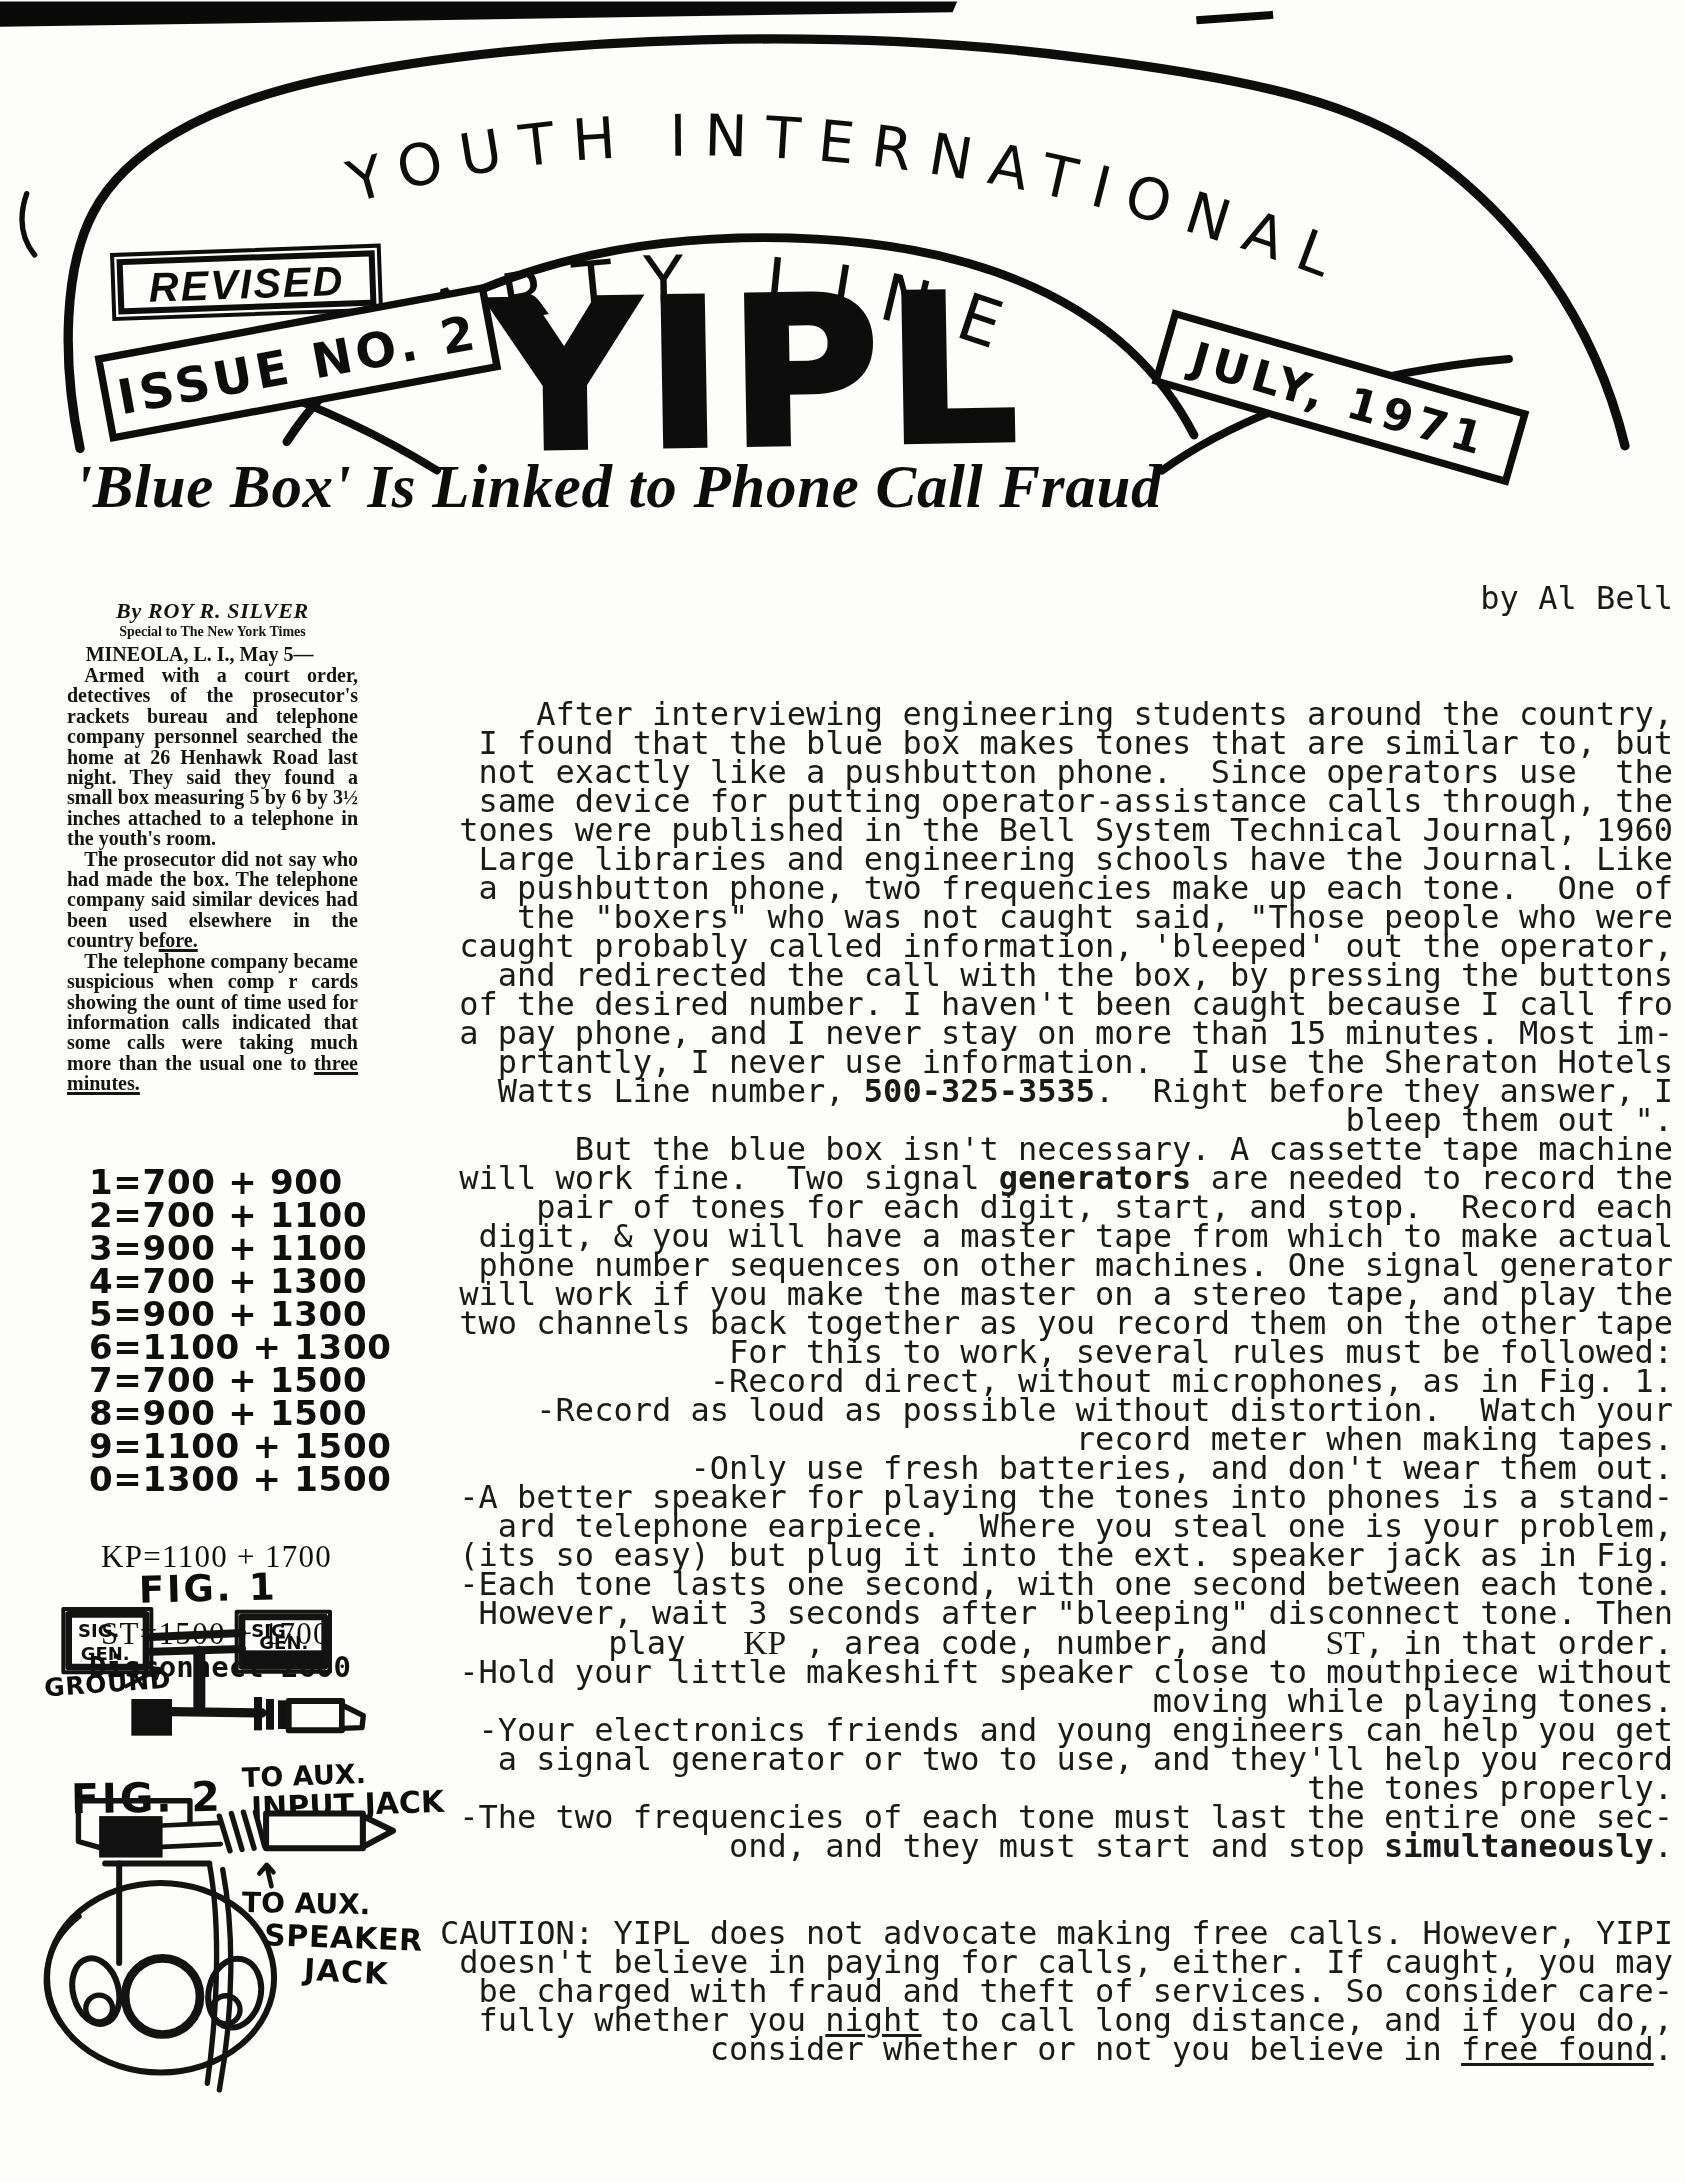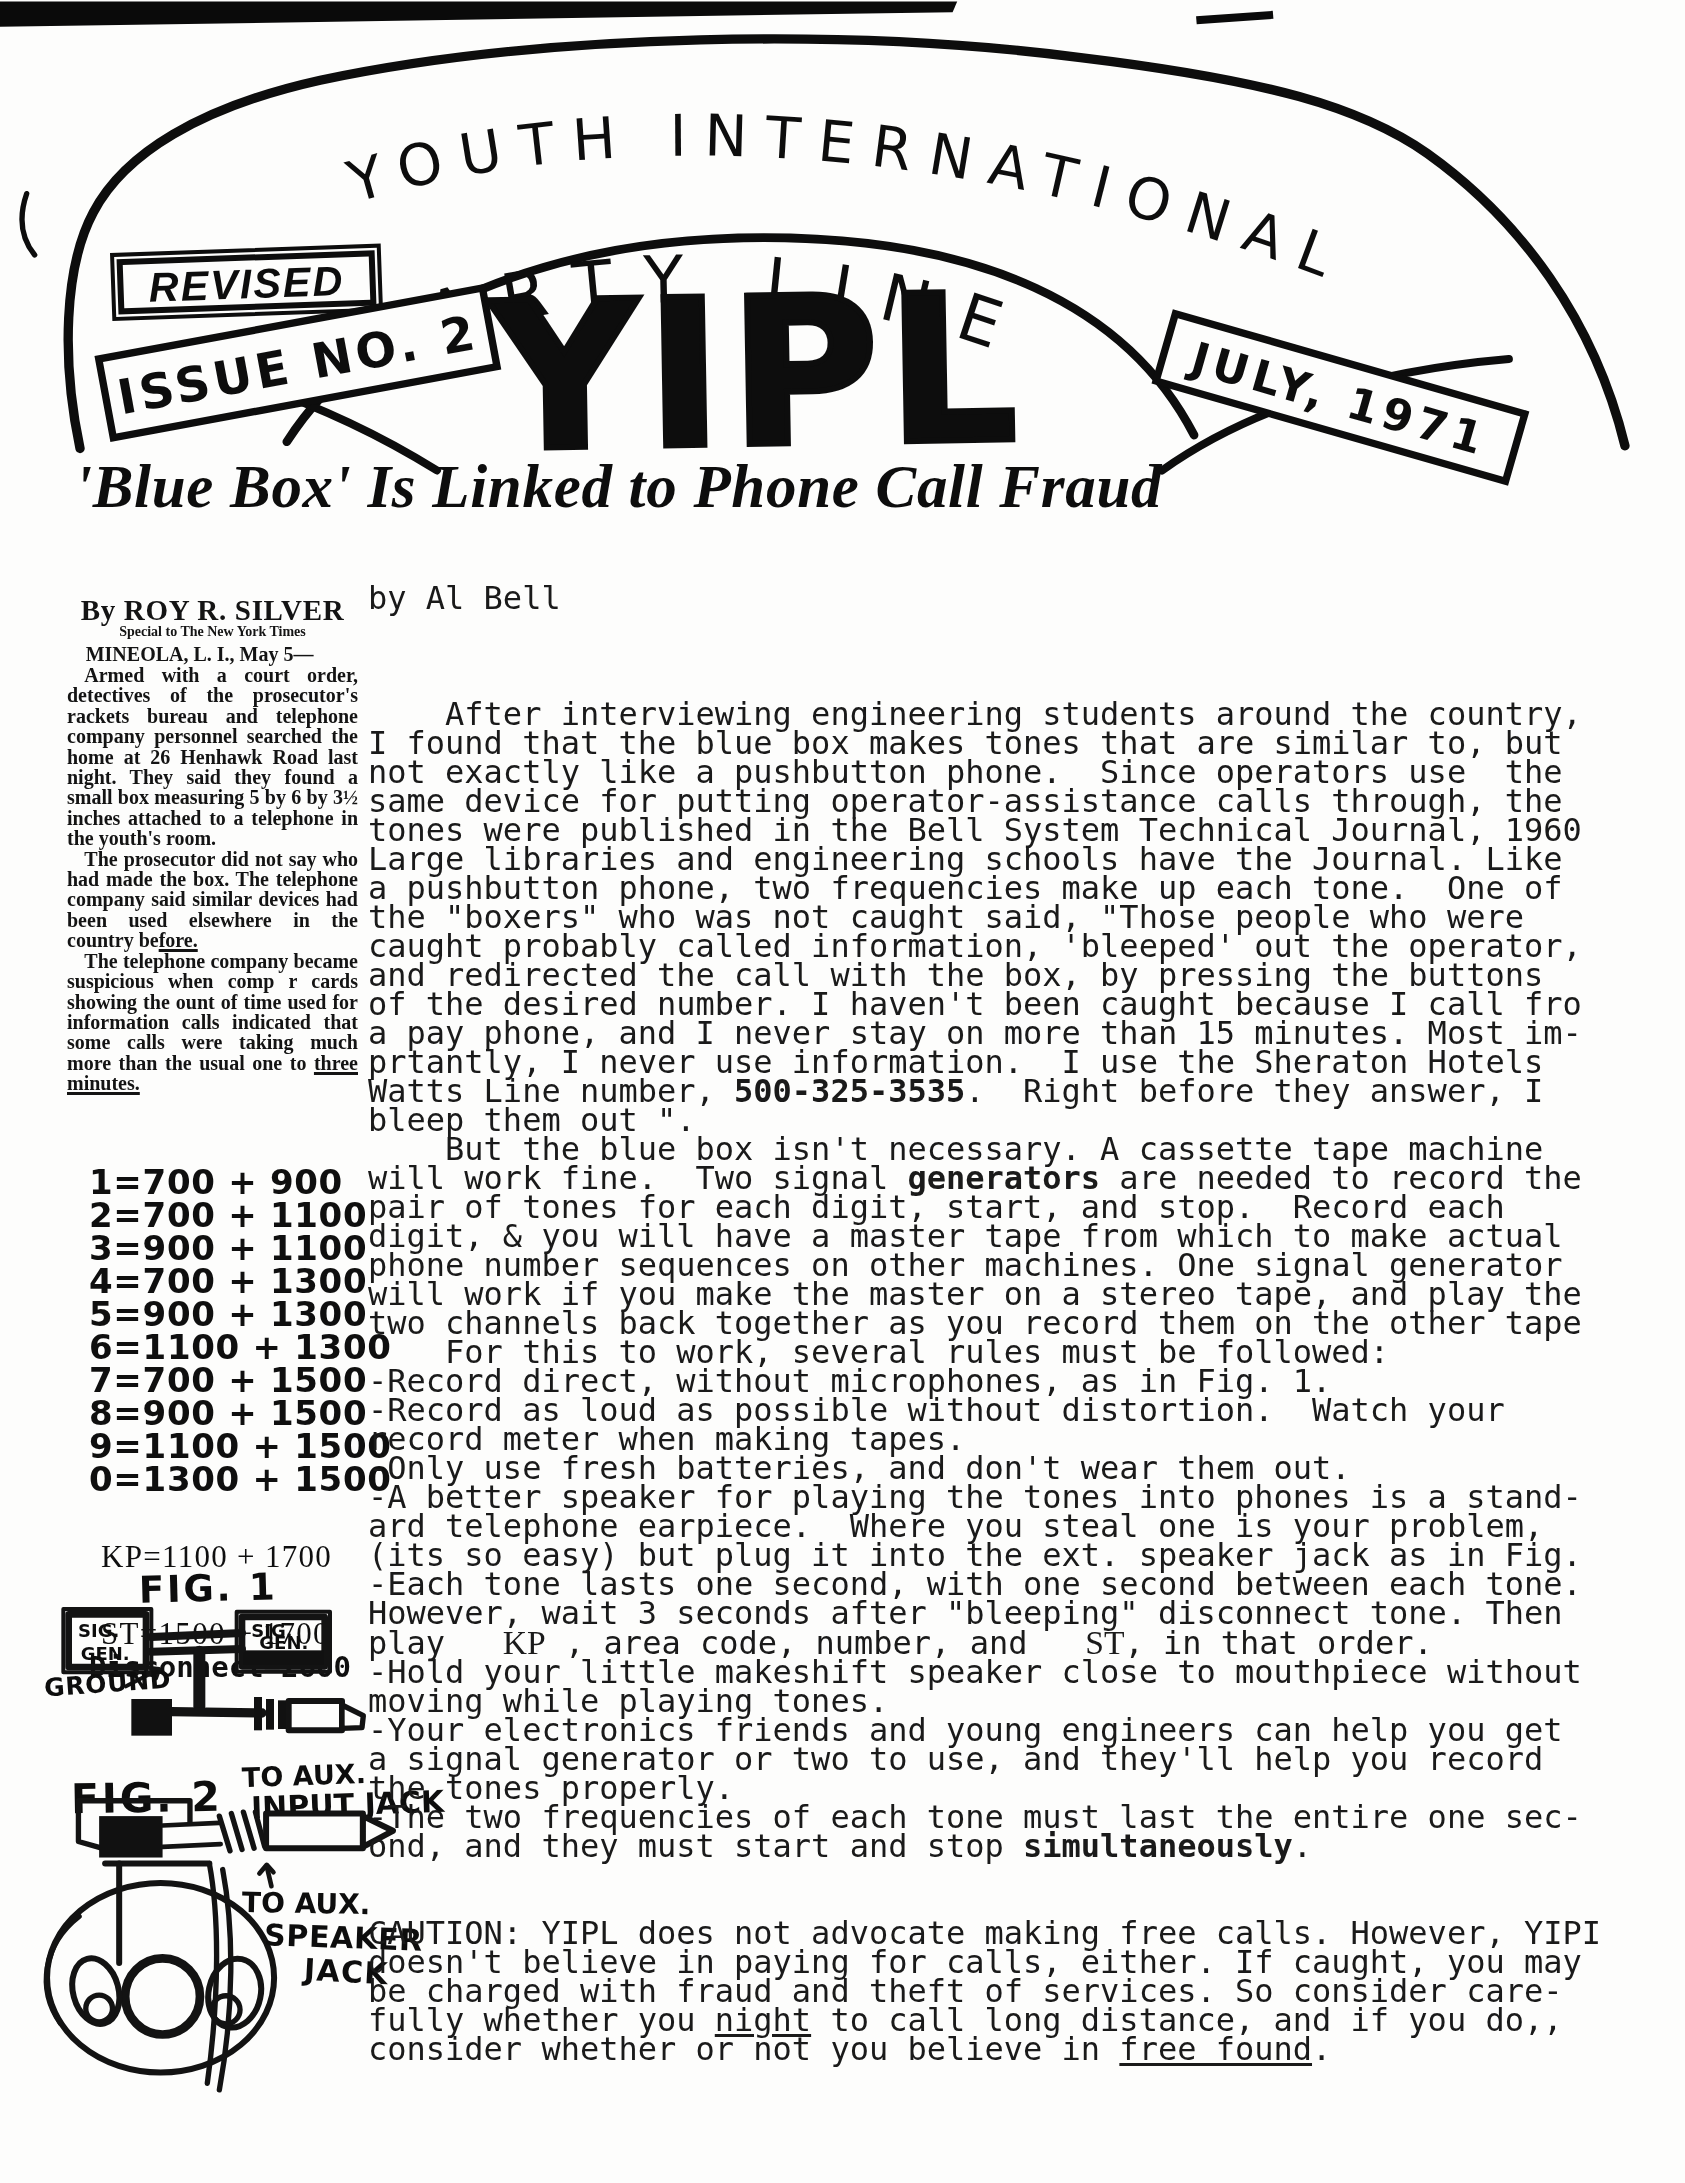--- a/index.html
+++ b/index.html
@@ -6,21 +6,21 @@
   #page{position:relative;width:1685px;height:2183px;background:#fdfdfc;color:#111;
         font-family:"Liberation Serif",serif;overflow:hidden;}
   
   #masthead{position:absolute;left:0;top:0;width:1685px;height:514px;overflow:visible;}
   
   #headline{position:absolute;left:75px;top:452px;width:1401px;
             font-family:"Liberation Serif",serif;font-weight:bold;font-style:italic;
             font-size:61px;letter-spacing:0.7px;white-space:nowrap;color:#0d0d0d;}
   
   #clipping{position:absolute;left:67px;top:598px;width:291px;color:#141414;}
-  #clipping .byline{text-align:center;font-weight:bold;font-size:29px;line-height:25px;letter-spacing:0.7px;}
+  #clipping .byline{text-align:center;font-weight:bold;font-size:22px;line-height:25px;letter-spacing:0.7px;font-style:italic;}
   #clipping .credit{text-align:center;font-weight:bold;font-size:14px;line-height:17.3px;}
   #clipping .dateline{font-weight:bold;font-size:20px;line-height:20.7px;text-indent:18.7px;margin-top:4px;}
   #clipping p{margin:0;font-weight:bold;font-size:20px;line-height:20.4px;
               text-align:justify;text-indent:17.3px;}
   #clipping u{text-decoration-thickness:2.7px;text-underline-offset:2px;}
   
   #freqtable{position:absolute;left:89px;top:1166px;width:314px;color:#0f0f0f;}
   #freqtable .digit{font-family:"DejaVu Sans",sans-serif;font-weight:bold;
                     font-size:34px;line-height:33px;letter-spacing:0.7px;white-space:nowrap;}
   #freqtable .kpst{font-family:"Liberation Serif",serif;font-size:31px;line-height:33px;
@@ -36,23 +36,23 @@
   #auxinput-line2{left:251px;top:1787px;font-size:30px;transform:rotate(-2deg);}
   #fig2-label{left:71px;top:1774px;font-size:41px;transform:rotate(-1deg);letter-spacing:2.7px;}
   #auxspk-line1{left:242px;top:1887px;font-size:28px;transform:rotate(1deg);}
   #auxspk-line2{left:264px;top:1920px;font-size:30px;transform:rotate(2deg);letter-spacing:0.7px;}
   #auxspk-line3{left:304px;top:1954px;font-size:30px;transform:rotate(3deg);letter-spacing:1.3px;}
   
   .figsvg{position:absolute;overflow:visible;}
   #fig1-svg{left:27px;top:1605px;}
   #fig2-svg{left:18.7px;top:1796px;}
   
-  #article{position:absolute;left:368px;top:526px;width:1281px;color:#1a1a1a;
+  #article{position:absolute;left:392px;top:526px;width:1281px;color:#1a1a1a;
            font-family:"DejaVu Sans Mono",monospace;font-size:32px;line-height:29px;
-           white-space:pre-wrap;}
+           white-space:pre-wrap;text-align:right;}
   #article .byline{margin-bottom:29px;}
   #article b{font-weight:bold;}
   #article u{text-decoration-thickness:2.7px;text-underline-offset:2.7px;}
   #article .rm{font-family:"Liberation Serif",serif;font-size:1.05em;}
   svg text{fill:#0d0d0d;}
 </style>
 </head>
 <body>
 
 <div id="page">

